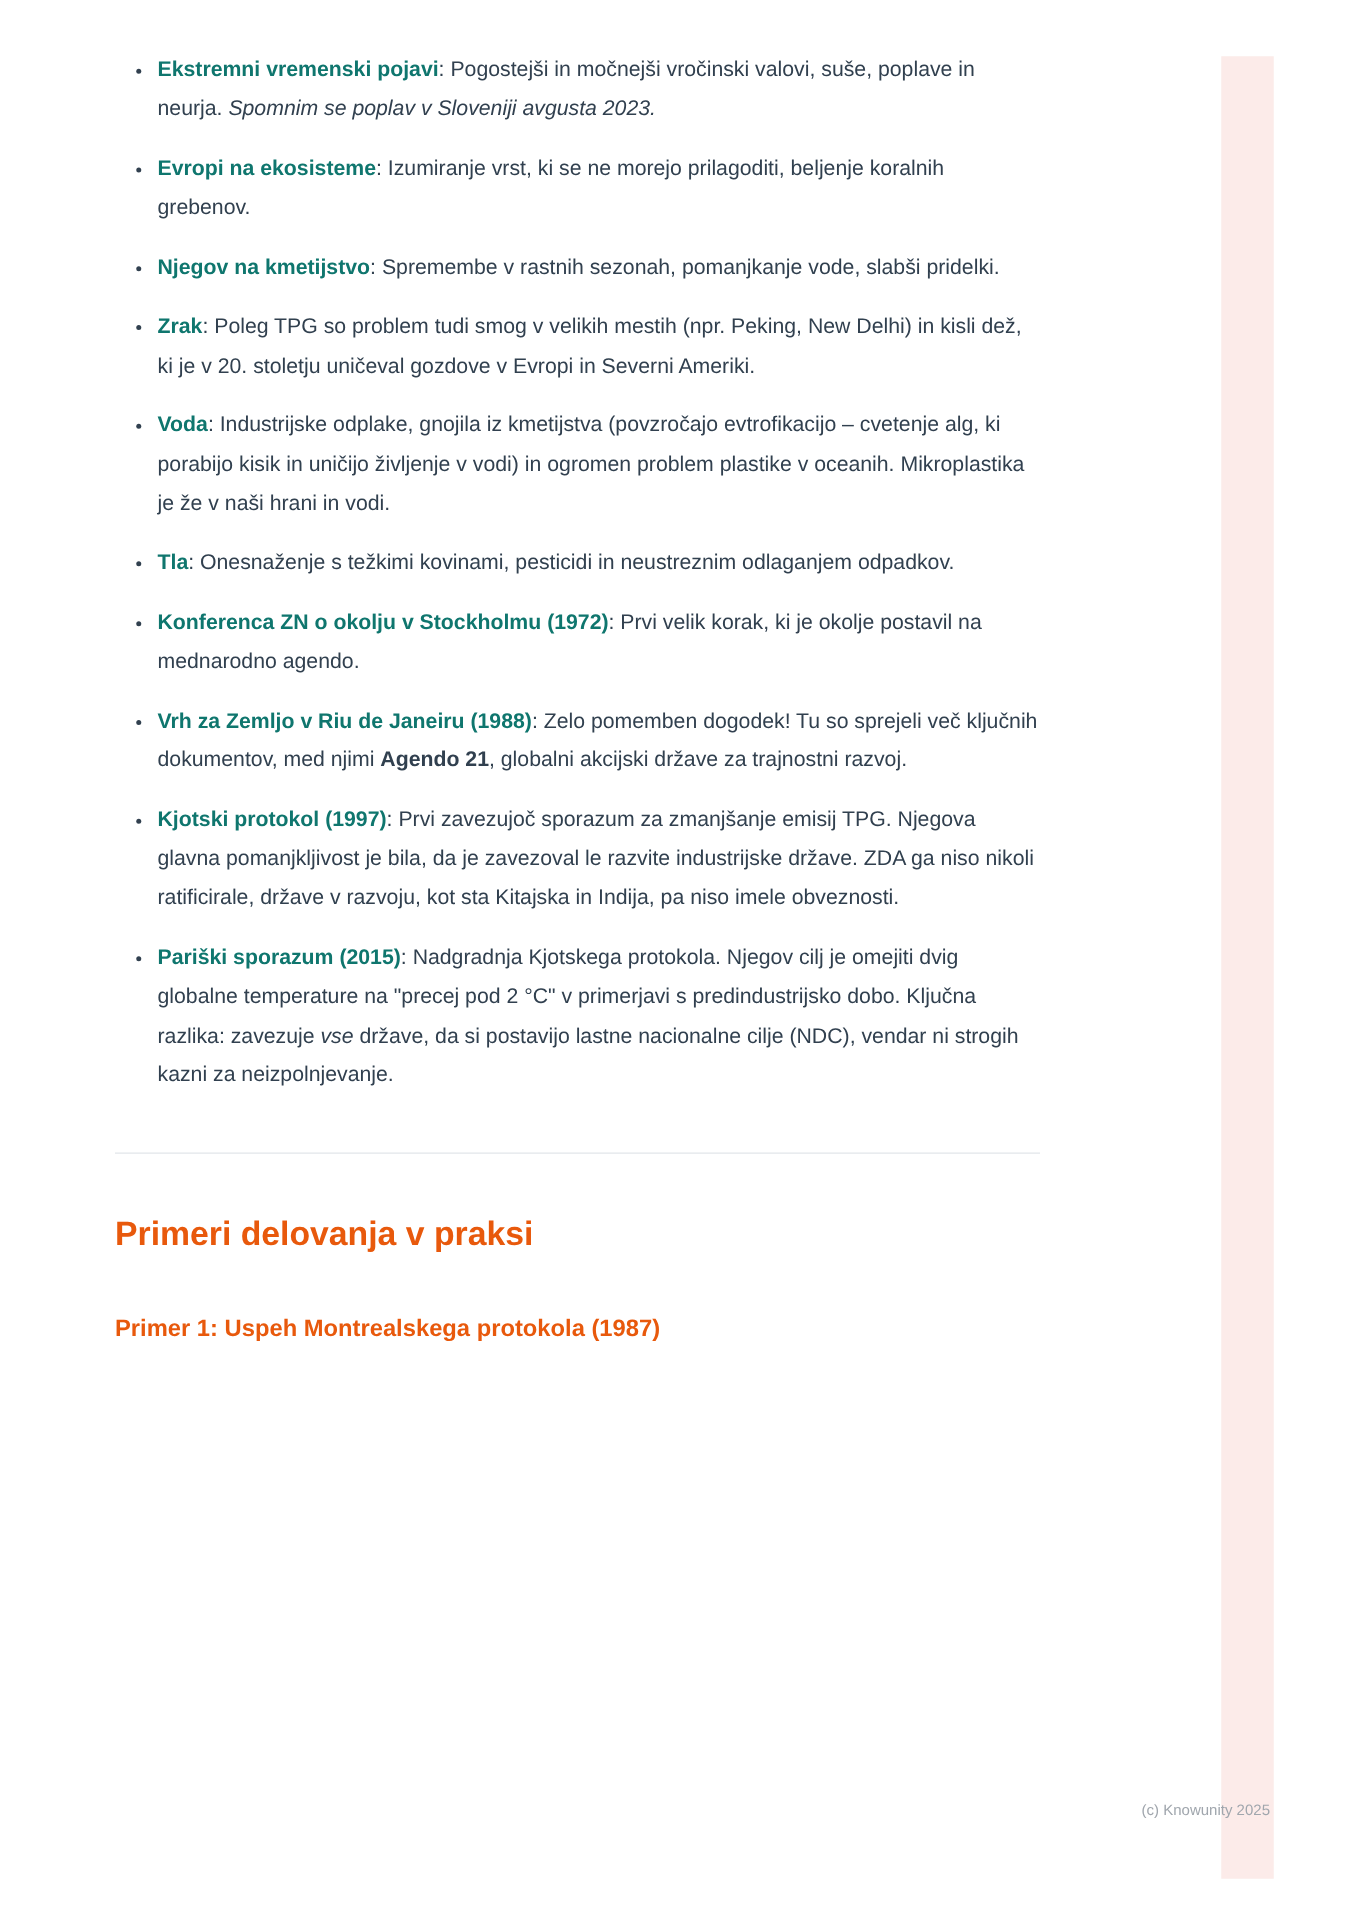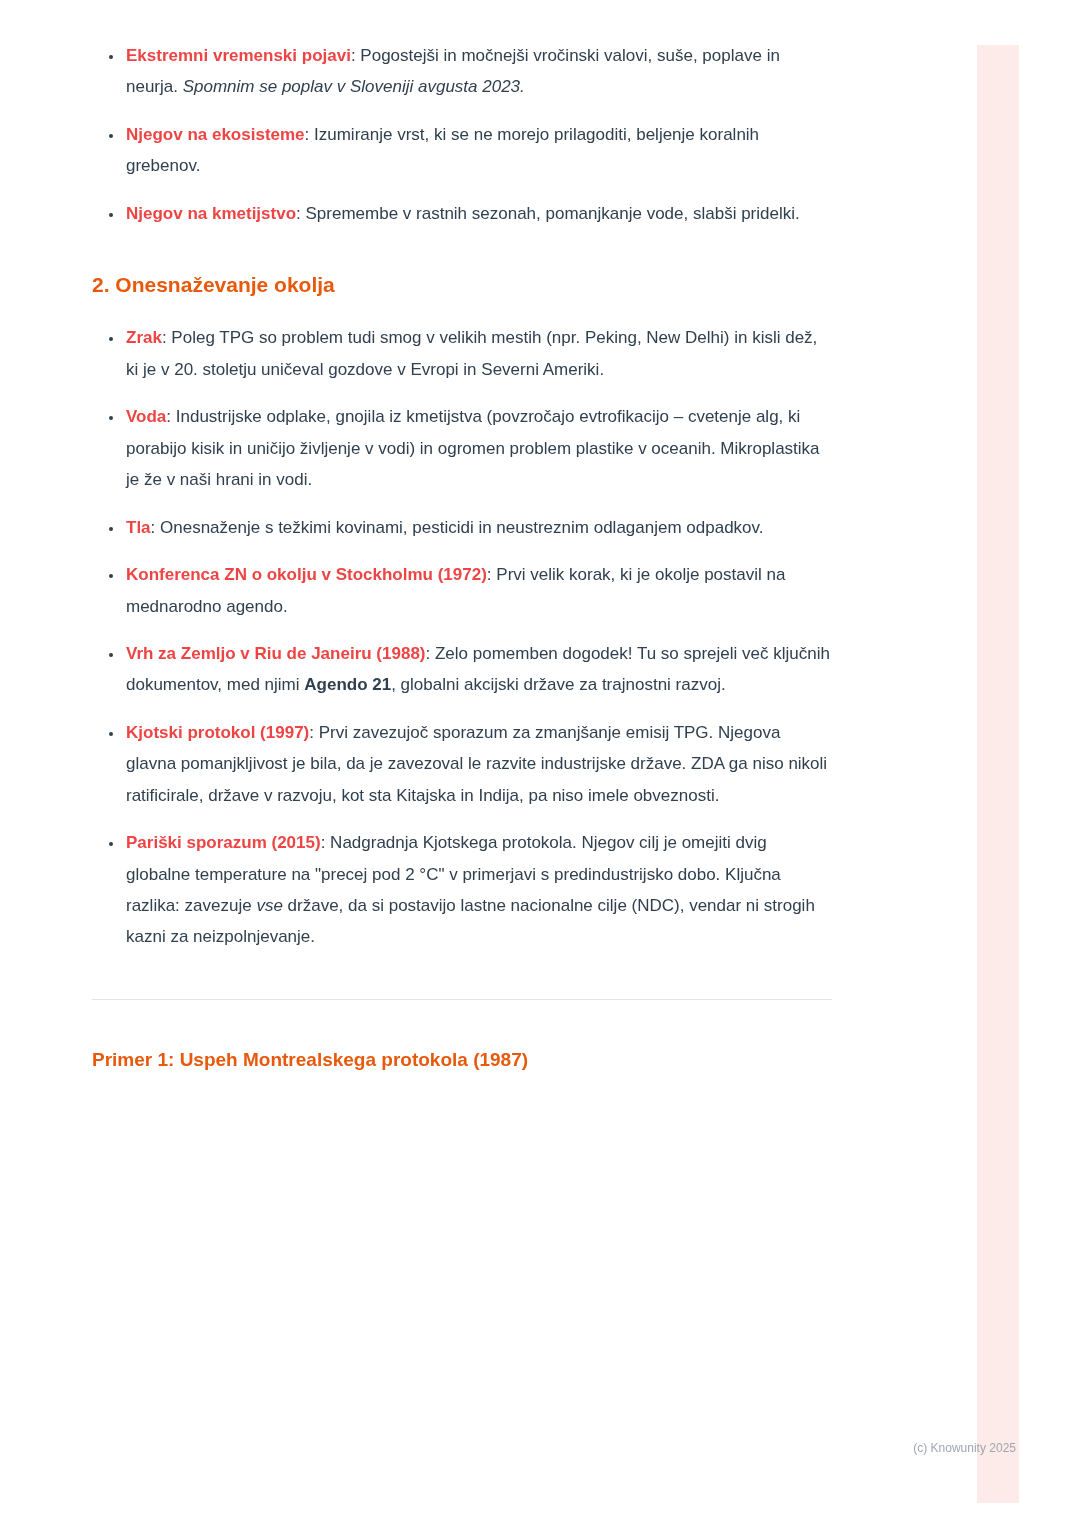--- a/index.html
+++ b/index.html
@@ -31,21 +31,21 @@
   ul.bullets {
     margin: 0;
     padding-left: 32px;
     list-style: disc;
   }
   ul.bullets li {
     margin-bottom: 16px;
     padding-left: 2px;
   }
   ul.bullets li::marker { color: #31404f; font-size: 0.85em; }
-  strong.lead { font-weight: bold; color: #ef4444; }
+  strong.lead { font-weight: bold; color: #0f766e; }
   h2.section-title {
     color: #e8590c;
     font-size: 21px;
     line-height: 1.3;
     margin: 42px 0 24px 0;
     font-weight: bold;
   }
   p.intro { margin: 0 0 28px 0; }
   hr.divider {
     border: none;
@@ -82,28 +82,27 @@
 
 <div class="stripe"></div>
 
 <div class="content">
 
   <ul class="bullets">
     <li>
       <strong class="lead">Ekstremni vremenski pojavi</strong><span>: Pogostejši in močnejši vročinski valovi, suše, poplave in neurja. </span><em>Spomnim se poplav v Sloveniji avgusta 2023.</em>
     </li>
     <li>
-      <strong class="lead">Njegov na ekosisteme</strong><span>: Izumiranje vrst, ki se ne morejo prilagoditi, beljenje koralnih grebenov.</span>
+      <strong class="lead">Evropi na ekosisteme</strong><span>: Izumiranje vrst, ki se ne morejo prilagoditi, beljenje koralnih grebenov.</span>
     </li>
     <li>
       <strong class="lead">Njegov na kmetijstvo</strong><span>: Spremembe v rastnih sezonah, pomanjkanje vode, slabši pridelki.</span>
     </li>
   </ul>
 
-  <h2 class="section-title">2. Onesnaževanje okolja</h2>
 
   <ul class="bullets">
     <li>
       <strong class="lead">Zrak</strong><span>: Poleg TPG so problem tudi smog v velikih mestih (npr. Peking, New Delhi) in kisli dež, ki je v 20. stoletju uničeval gozdove v Evropi in Severni Ameriki.</span>
     </li>
     <li>
       <strong class="lead">Voda</strong><span>: Industrijske odplake, gnojila iz kmetijstva (povzročajo evtrofikacijo – cvetenje alg, ki porabijo kisik in uničijo življenje v vodi) in ogromen problem plastike v oceanih. Mikroplastika je že v naši hrani in vodi.</span>
     </li>
     <li>
       <strong class="lead">Tla</strong><span>: Onesnaženje s težkimi kovinami, pesticidi in neustreznim odlaganjem odpadkov.</span>
@@ -122,18 +121,19 @@
     <li>
       <strong class="lead">Kjotski protokol (1997)</strong><span>: Prvi zavezujoč sporazum za zmanjšanje emisij TPG. Njegova glavna pomanjkljivost je bila, da je zavezoval le razvite industrijske države. ZDA ga niso nikoli ratificirale, države v razvoju, kot sta Kitajska in Indija, pa niso imele obveznosti.</span>
     </li>
     <li>
       <strong class="lead">Pariški sporazum (2015)</strong><span>: Nadgradnja Kjotskega protokola. Njegov cilj je omejiti dvig globalne temperature na "precej pod 2 °C" v primerjavi s predindustrijsko dobo. Ključna razlika: zavezuje </span><em>vse</em><span> države, da si postavijo lastne nacionalne cilje (NDC), vendar ni strogih kazni za neizpolnjevanje.</span>
     </li>
   </ul>
 
   <hr class="divider">
 
+  <h1 class="big-title">Primeri delovanja v praksi</h1>
 
   <h2 class="primer-title">Primer 1: Uspeh Montrealskega protokola (1987)</h2>
 
 </div>
 
 <div class="watermark">(c) Knowunity 2025</div>
 
 </body></html>

